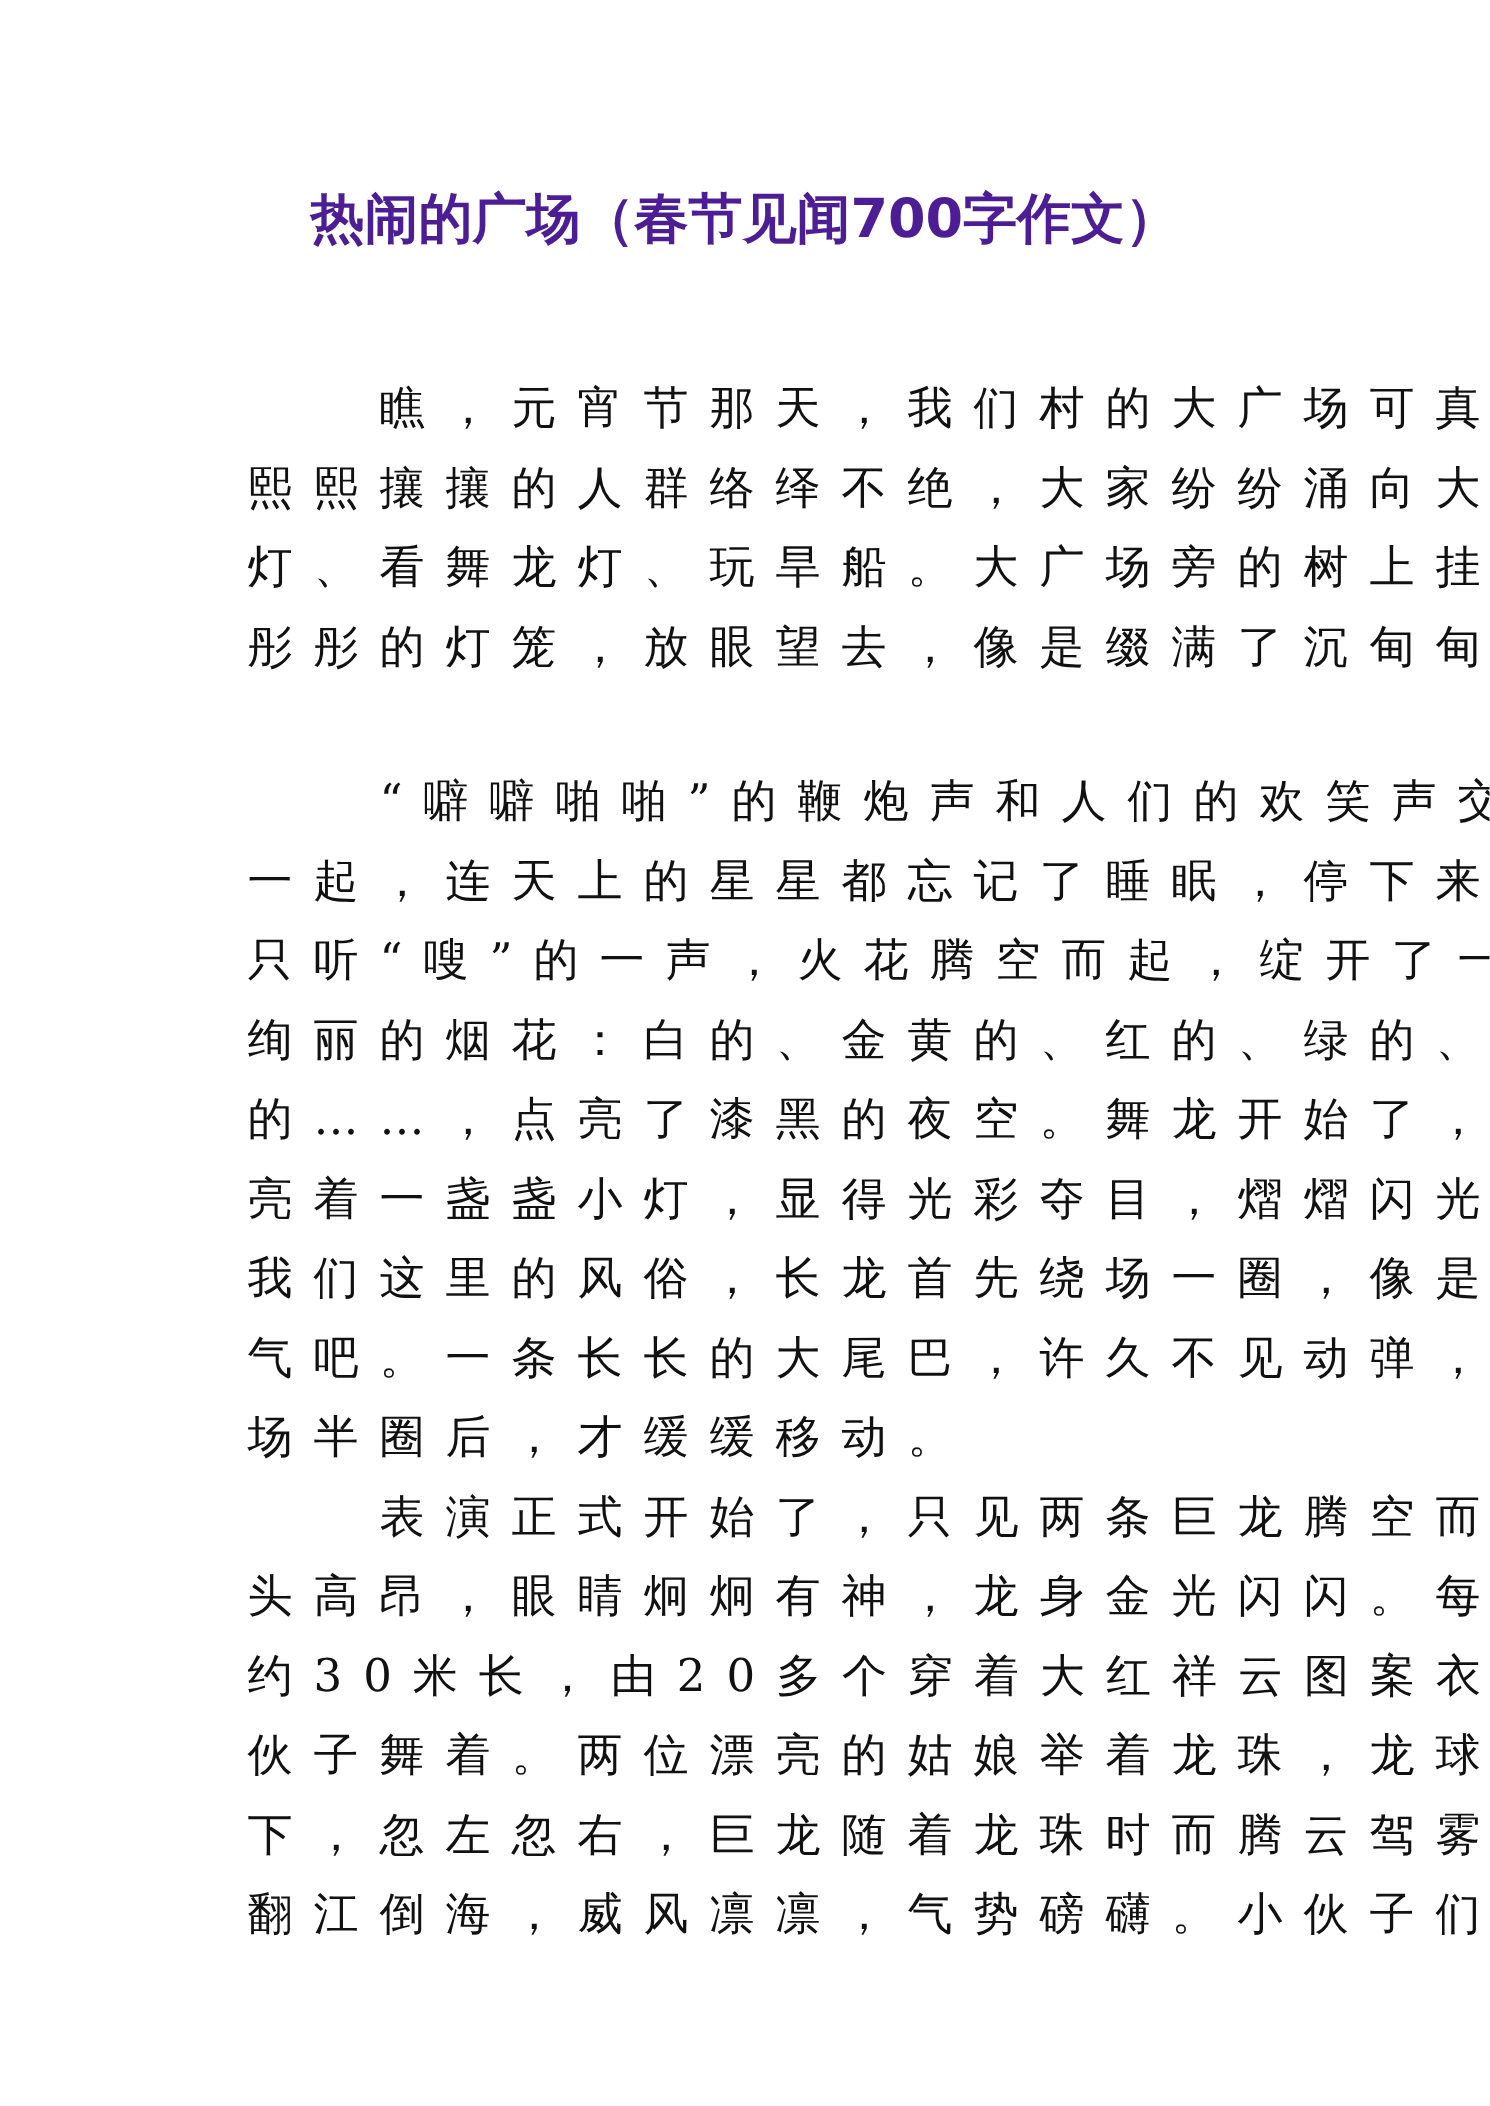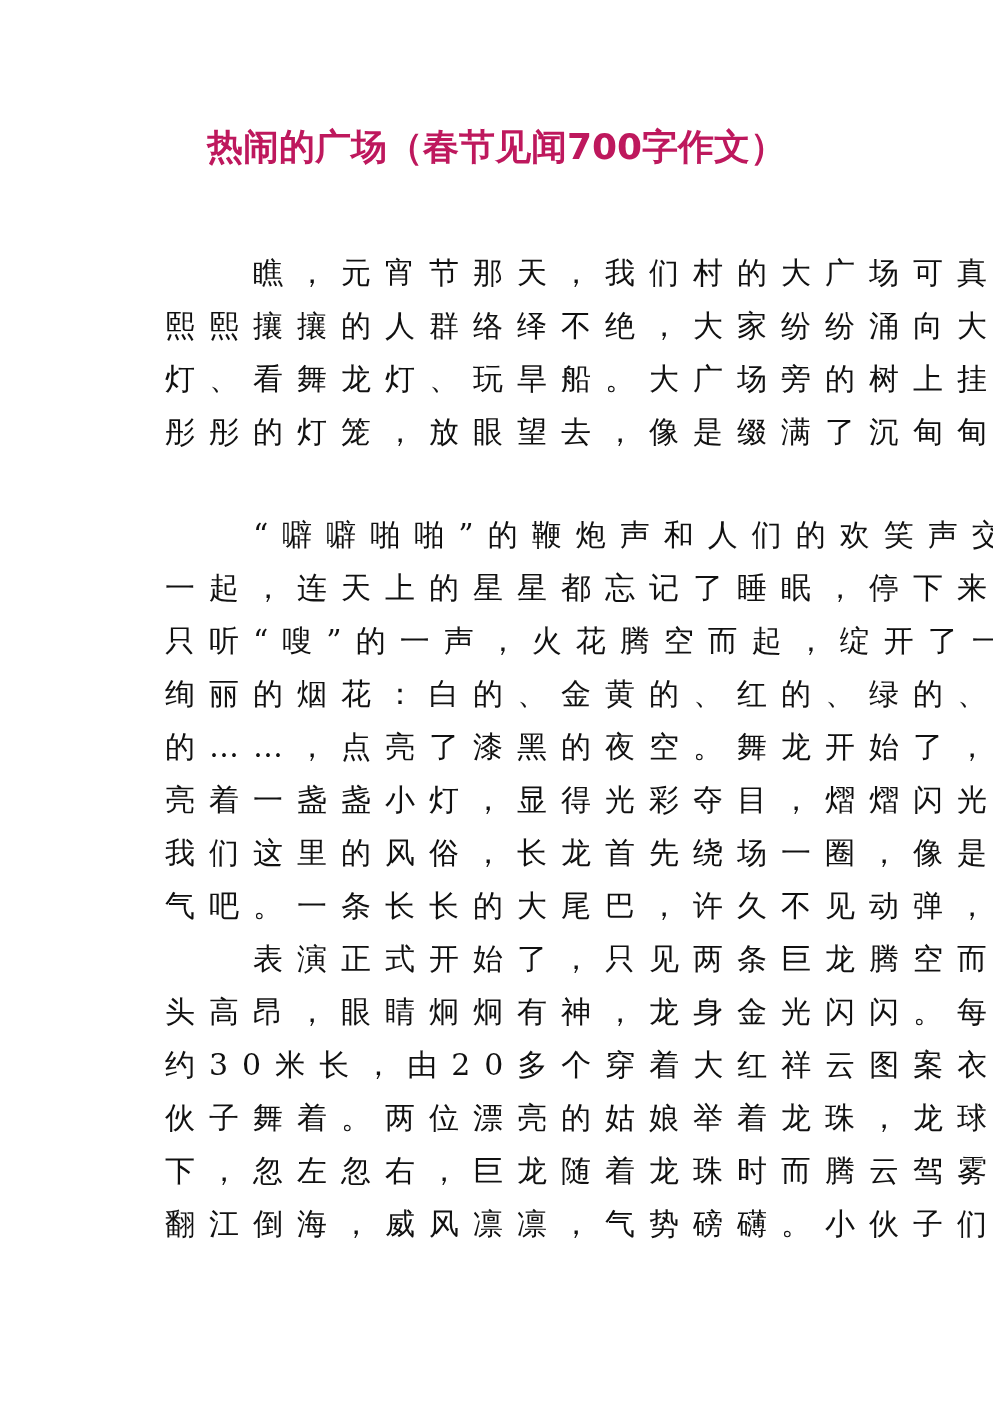--- a/index.html
+++ b/index.html
@@ -26,21 +26,21 @@
       position: absolute;
       left: 0;
       width: 993px;
       top: 122px;
       text-align: center;
       font-family: "DejaVu Sans", "Liberation Sans", sans-serif;
       font-weight: bold;
       font-size: 36px;
       line-height: 50px;
       letter-spacing: 0px;
-      color: #be185d;
+      color: #4c1d95;
       white-space: nowrap;
     }
     .body {
       position: absolute;
       left: 165px;
       top: 246px;
       width: 700px;
     }
     .para { margin: 0; padding: 0; }
     .line {
@@ -72,20 +72,21 @@
 
     <div class="para">
       <span class="line">　　“噼噼啪啪”的鞭炮声和人们的欢笑声交织在</span>
       <span class="line">一起，连天上的星星都忘记了睡眠，停下来观看。</span>
       <span class="line">只听“嗖”的一声，火花腾空而起，绽开了一朵朵</span>
       <span class="line">绚丽的烟花：白的、金黄的、红的、绿的、紫</span>
       <span class="line">的……，点亮了漆黑的夜空。舞龙开始了，龙身上</span>
       <span class="line">亮着一盏盏小灯，显得光彩夺目，熠熠闪光。按照</span>
       <span class="line">我们这里的风俗，长龙首先绕场一圈，像是清扫晦</span>
       <span class="line">气吧。一条长长的大尾巴，许久不见动弹，直到绕</span>
+      <span class="line">场半圈后，才缓缓移动。</span>
     </div>
 
     <div class="para">
       <span class="line">　　表演正式开始了，只见两条巨龙腾空而起，龙</span>
       <span class="line">头高昂，眼睛炯炯有神，龙身金光闪闪。每条龙大</span>
       <span class="line">约30米长，由20多个穿着大红祥云图案衣服的小</span>
       <span class="line">伙子舞着。两位漂亮的姑娘举着龙珠，龙球忽上忽</span>
       <span class="line">下，忽左忽右，巨龙随着龙珠时而腾云驾雾，时而</span>
       <span class="line">翻江倒海，威风凛凛，气势磅礴。小伙子们手举着</span>
     </div>

